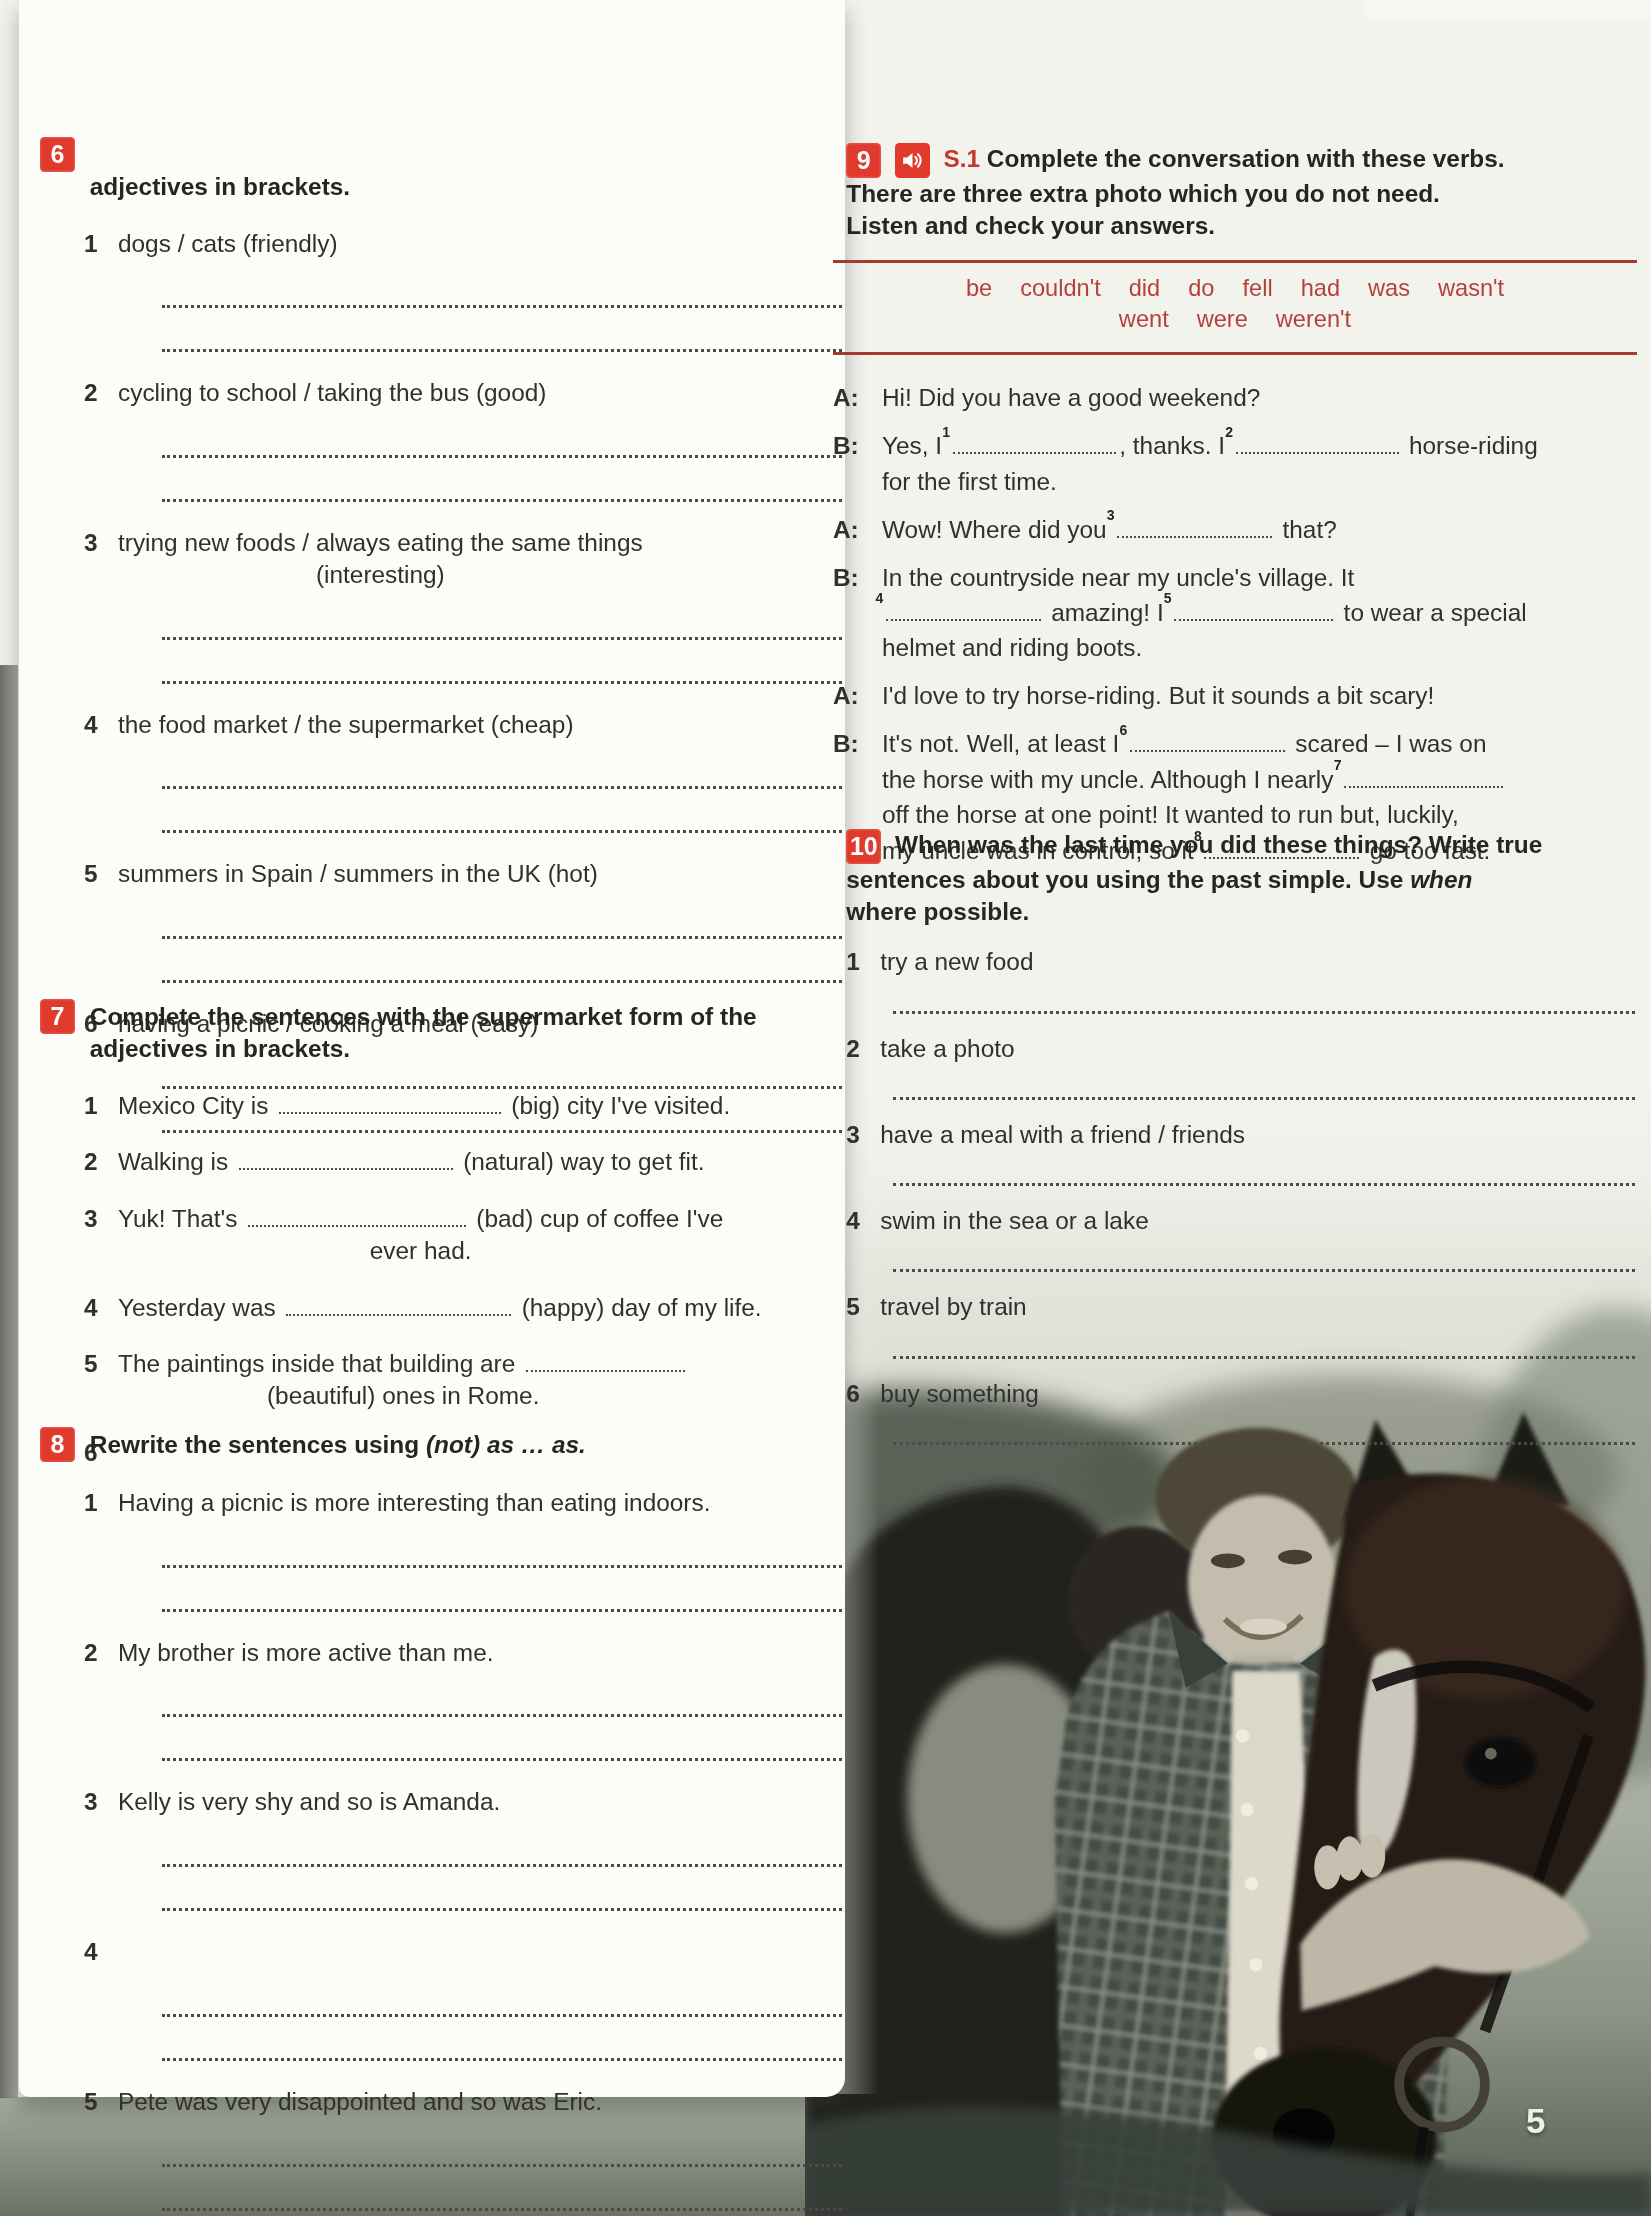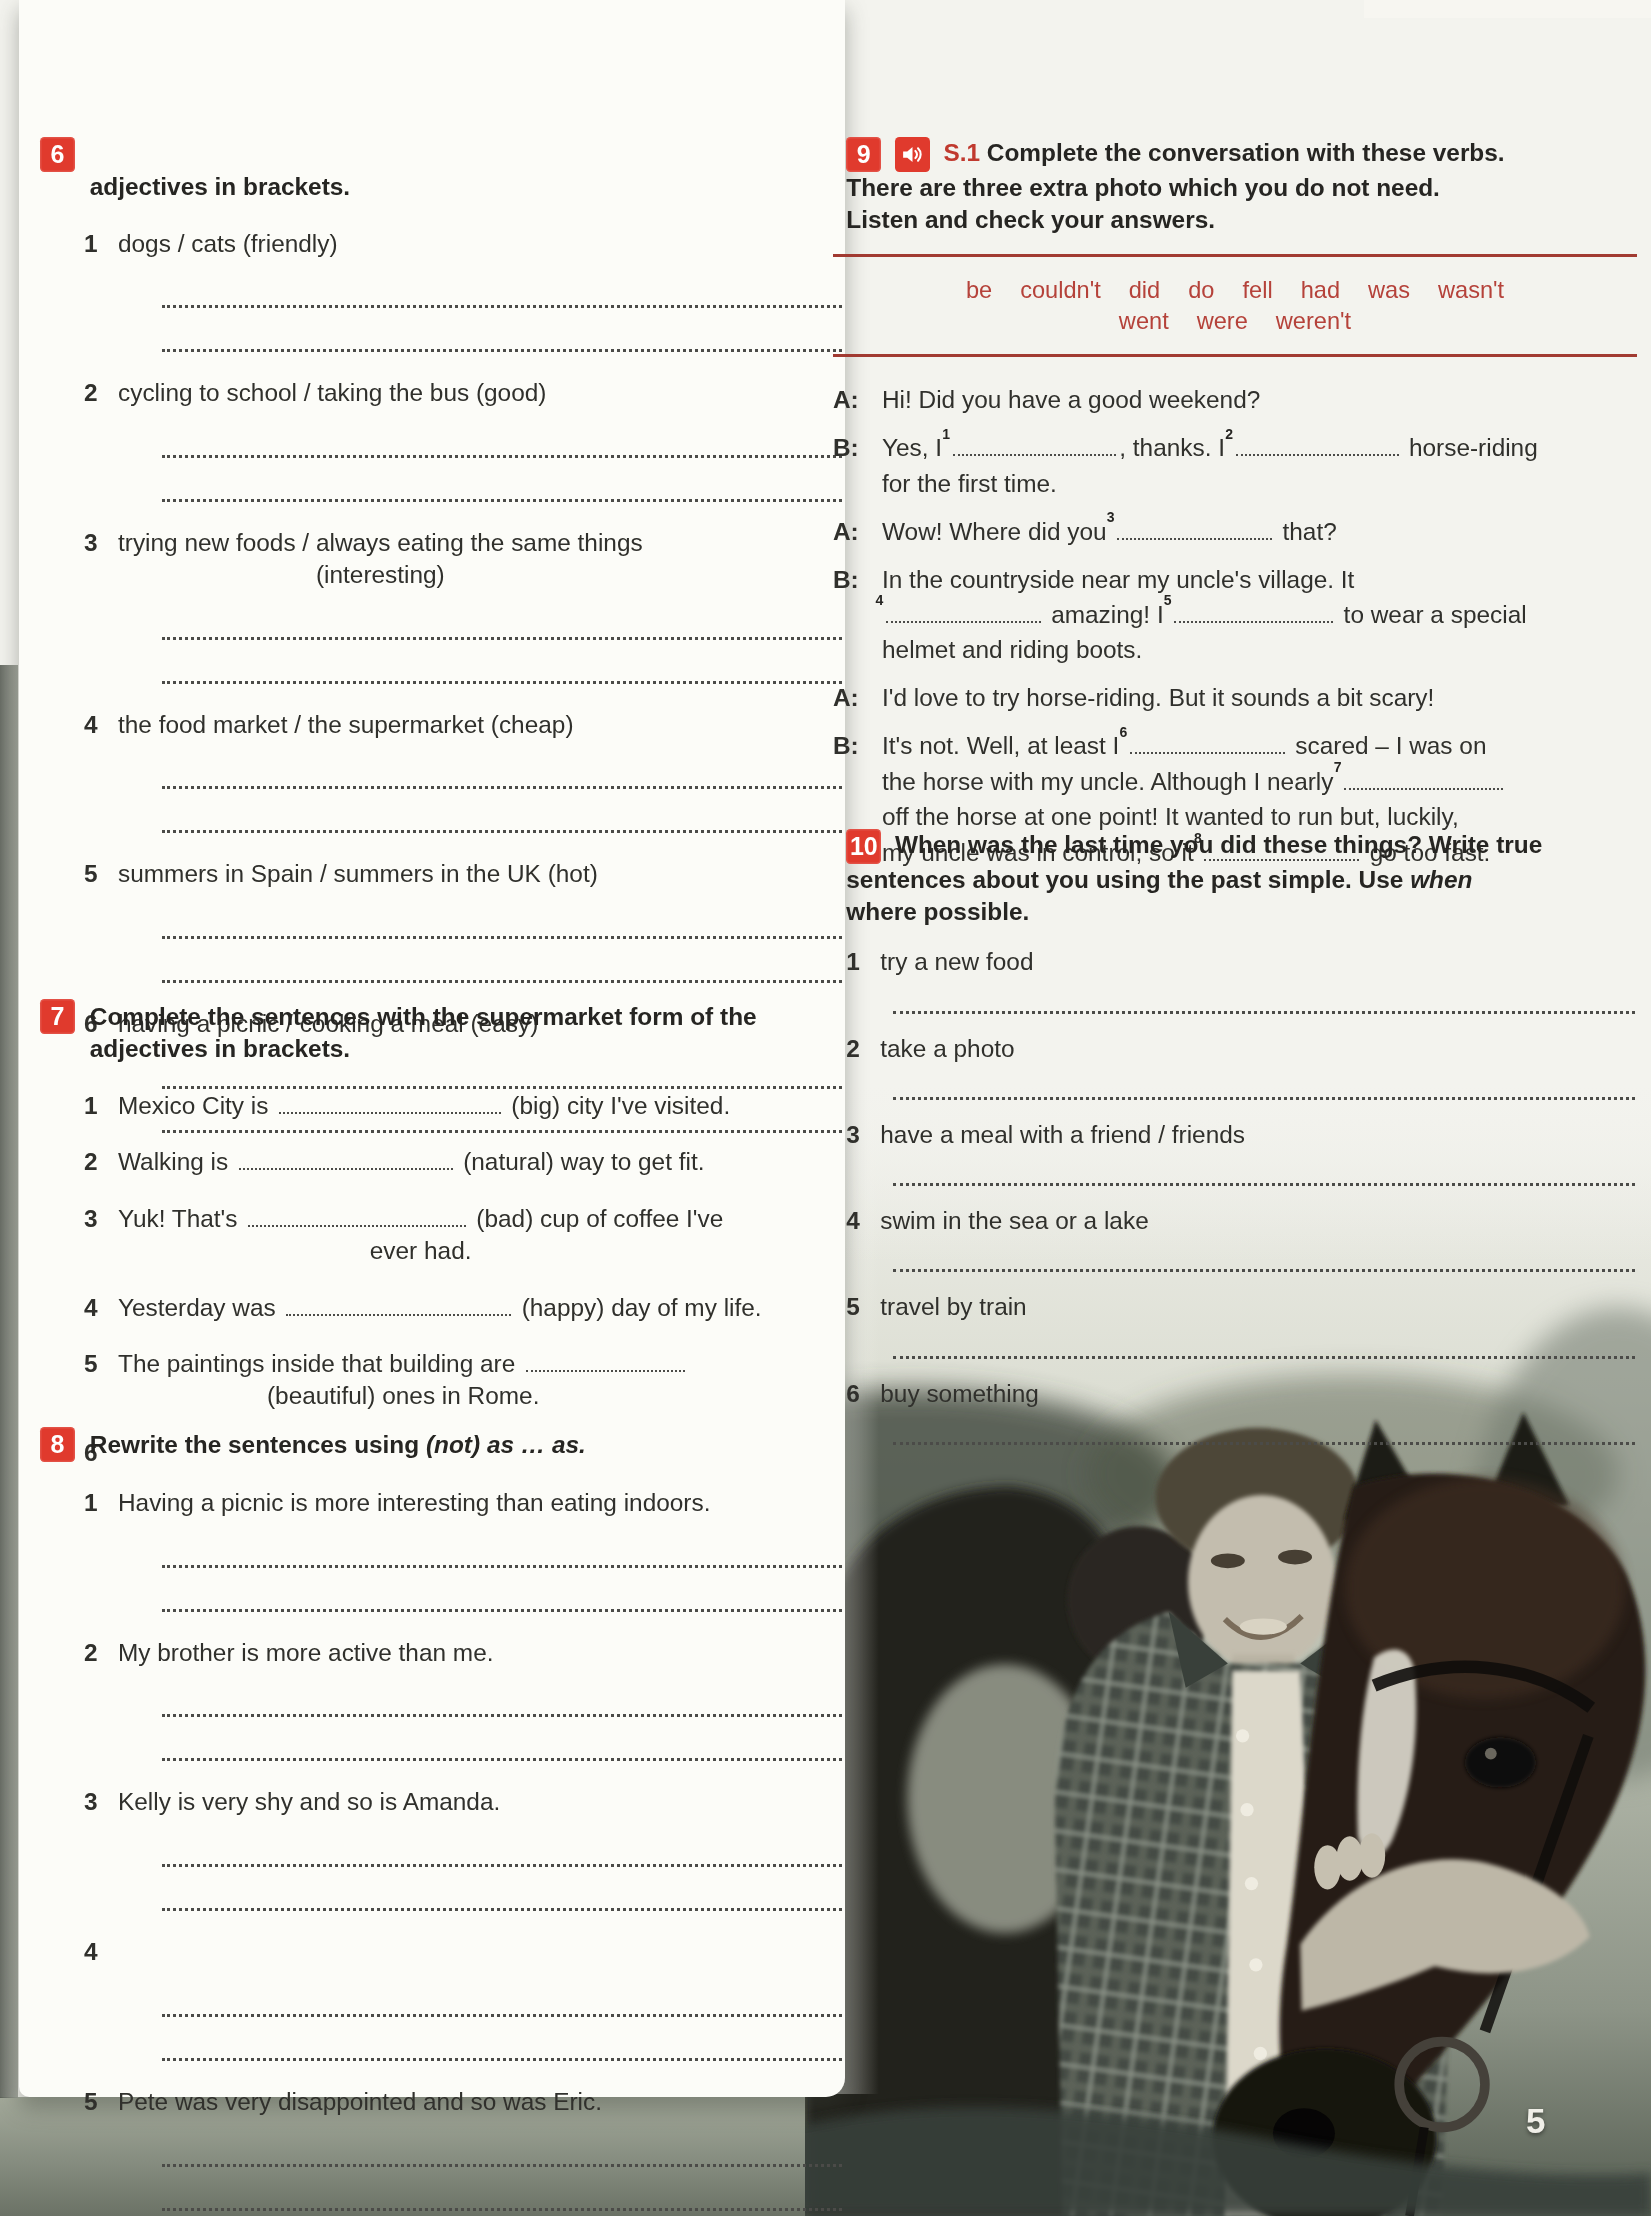--- a/index.html
+++ b/index.html
@@ -26,21 +26,21 @@
     color:#f0efe8;text-shadow:0 1.5px 4.4px rgba(0,0,0,.45);}
   
   .panel{position:absolute;left:19px;top:0;width:826px;height:2097px;
     background:#fcfcf8;border-radius:0 0 19px 10.3px;
     box-shadow:0 10.3px 22px rgba(55,60,52,.38);}
   
   .ex{position:absolute;}
   #ex6{left:40px;top:137px;width:785px;}
   #ex7{left:40px;top:999px;width:785px;}
   #ex8{left:40px;top:1427px;width:785px;}
-  #ex9{left:833px;top:137px;width:804px;}
+  #ex9{left:833px;top:143px;width:804px;}
   #ex10{left:833px;top:829px;width:804px;}
   .ex-head{display:flex;gap:14.8px;align-items:flex-start;}
   .badge{flex:0 0 auto;width:35px;height:35px;border-radius:4.4px;
     background:#e03a2d;color:#fff;font-weight:bold;font-size:25px;
     display:flex;align-items:center;justify-content:center;
     box-shadow:inset 0 0 0 1.5px rgba(255,255,255,.12);}
   .badge.inline{display:inline-flex;vertical-align:top;margin-right:10.3px;}
   .title{font-weight:bold;font-size:24.4px;line-height:1.3;padding-top:2.2px;color:#262522;}
   .title .bi{font-style:italic;}
   .title .red{color:#c0392e;}
@@ -54,21 +54,21 @@
   .ans.first{height:46px;}
   #ex10 .ans{margin-left:47px;width:742px;height:32.5px;}
   #ex10 .items{margin-left:13.3px;}
   #ex10 .item{margin-top:19px;}
   
   .blank{display:inline-block;border-bottom:2.6px dotted #4b4b48;height:22px;
     vertical-align:baseline;margin:0 3.7px;position:relative;}
   .blank sup{position:absolute;left:-10.3px;top:-8.9px;font-size:14px;font-weight:bold;color:#262522;}
   
   .wordbox{margin-top:19px;border-top:3.7px solid #a13a31;border-bottom:3.7px solid #a13a31;
-    padding:20px 0 19px;text-align:center;color:#b5423a;font-size:23.6px;}
+    padding:12px 0 19px;text-align:center;color:#b5423a;font-size:23.6px;}
   .wordbox .row{margin-top:4px;}
   .wordbox .w{margin:0 14px;}
   
   .dialogue{margin-top:25px;font-size:24.4px;line-height:1.45;}
   .dline{position:relative;padding-left:49px;margin-top:12.6px;}
   .dline .spk{position:absolute;left:0;top:0;font-weight:bold;}
   
   .audio-badge{width:35px;height:35px;border-radius:4.4px;background:#e03a2d;
     display:inline-flex;align-items:center;justify-content:center;vertical-align:top;margin-right:10.3px;}
 </style>

